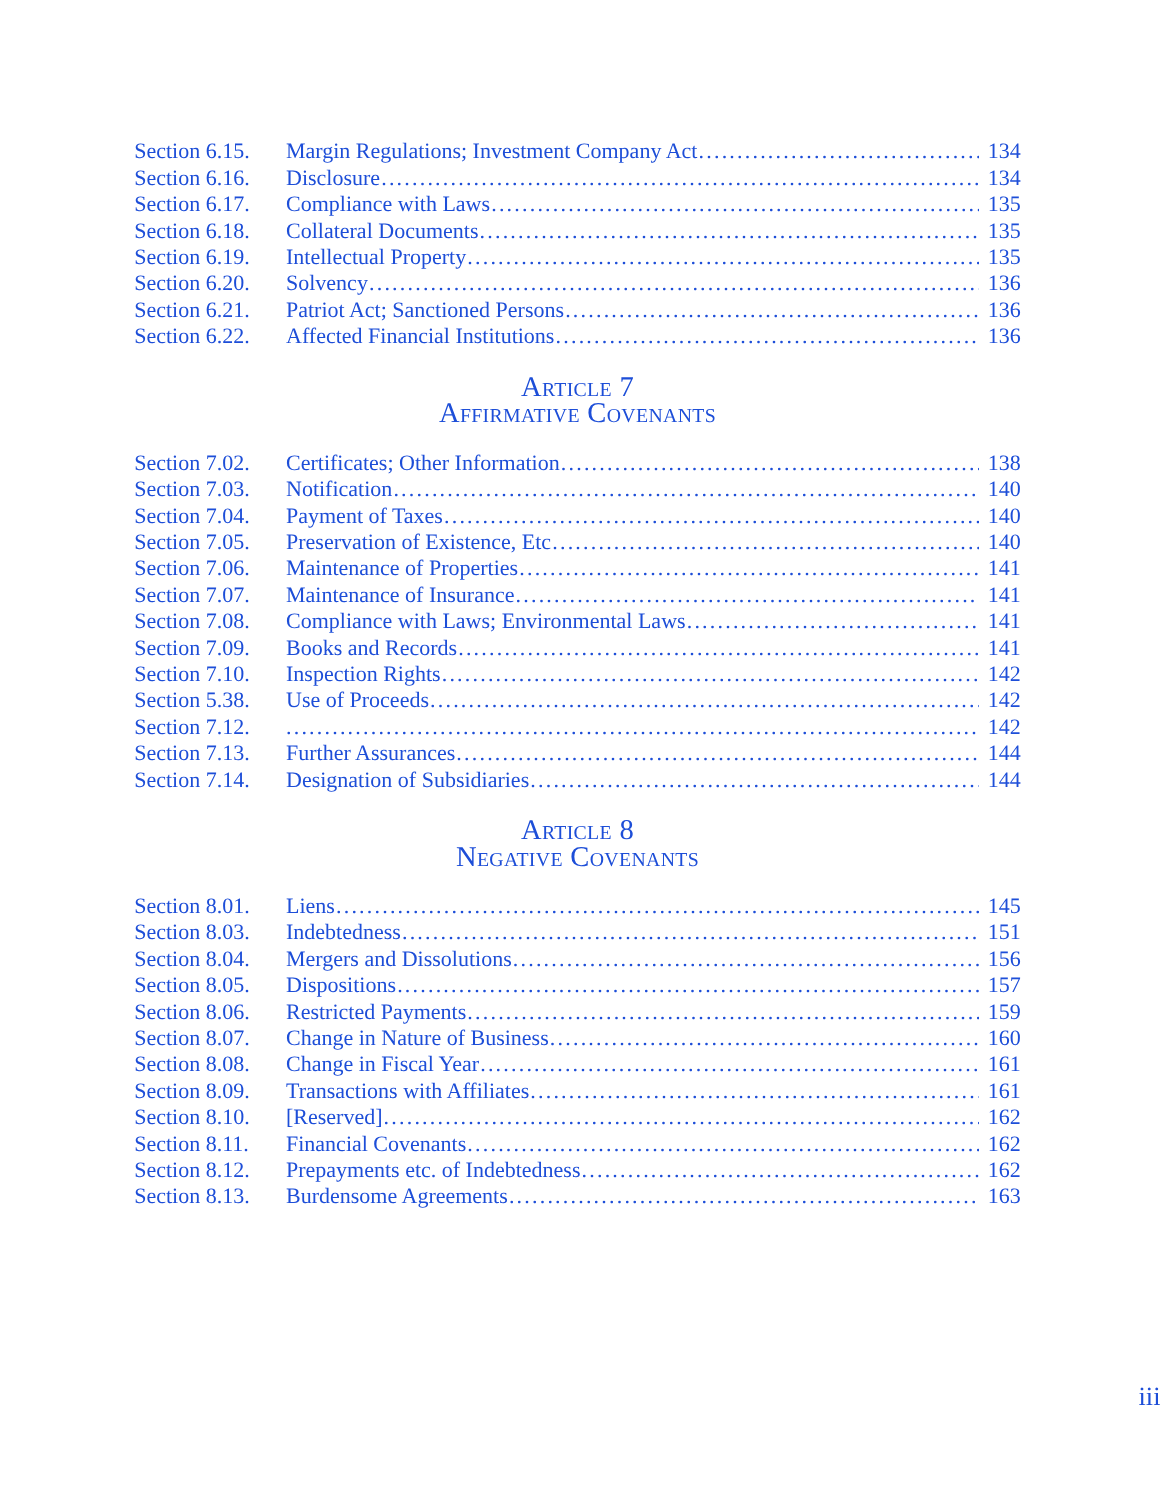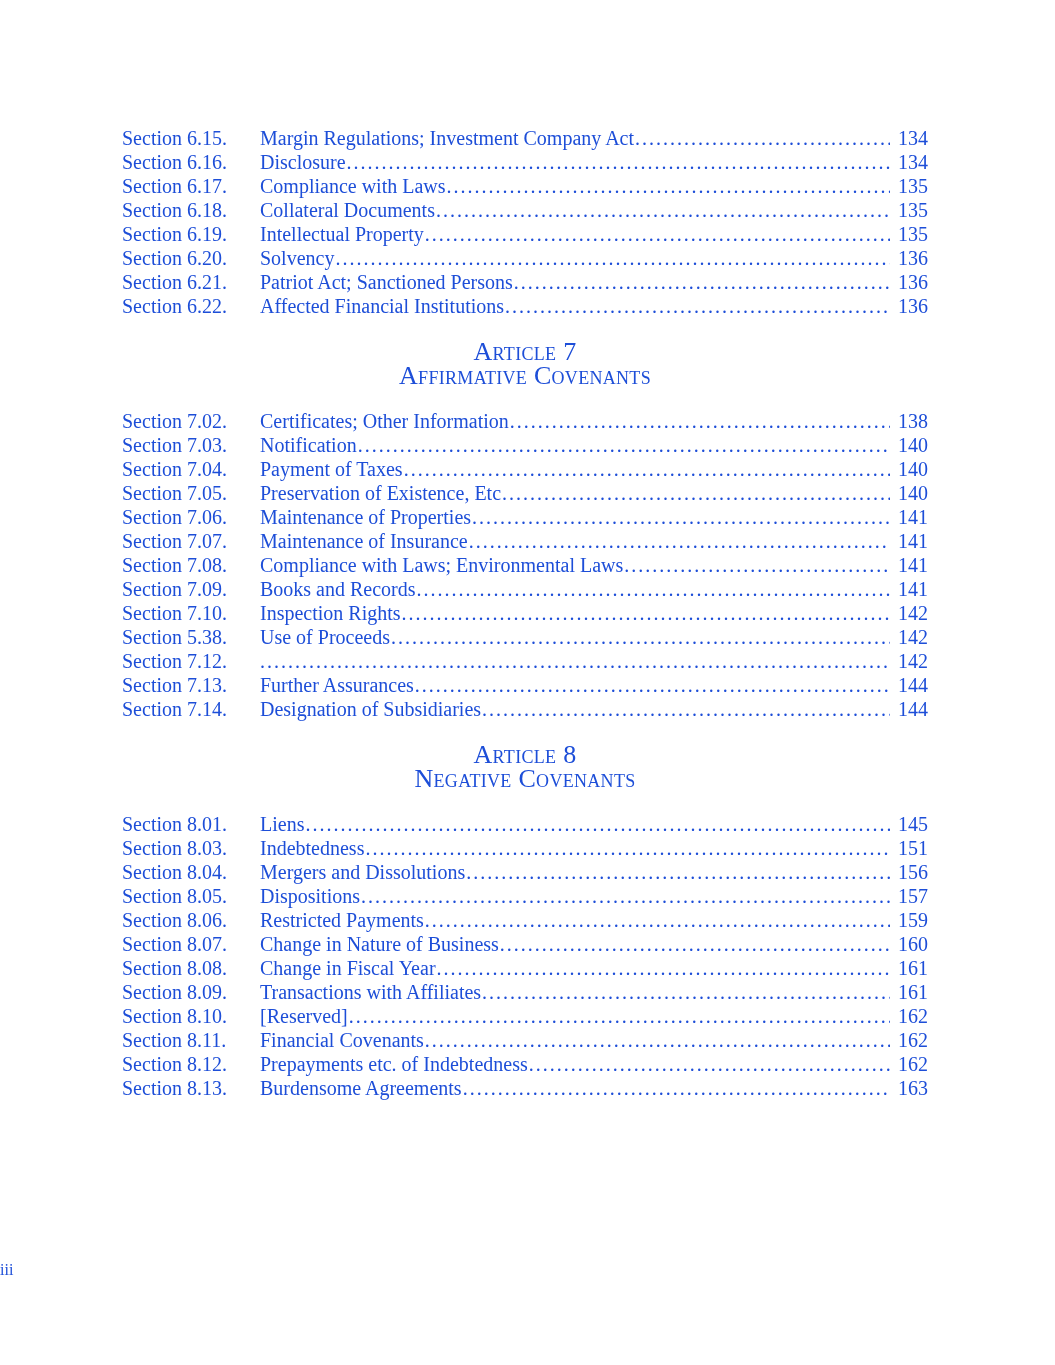--- a/index.html
+++ b/index.html
@@ -55,22 +55,22 @@
   .pageno {
     flex: 0 0 auto;
     padding-left: 8px;
     text-align: left;
   }
   .footer {
     position: absolute;
     top: 1258px;
     left: 0;
     width: 100%;
-    text-align: left;
-    font-size: 16px;
+    text-align: right;
+    font-size: 24px;
     line-height: 24px;
   }
 </style>
 </head>
 <body>
 
 <div class="page">
   <main class="toc">
       <section class="group">
 

